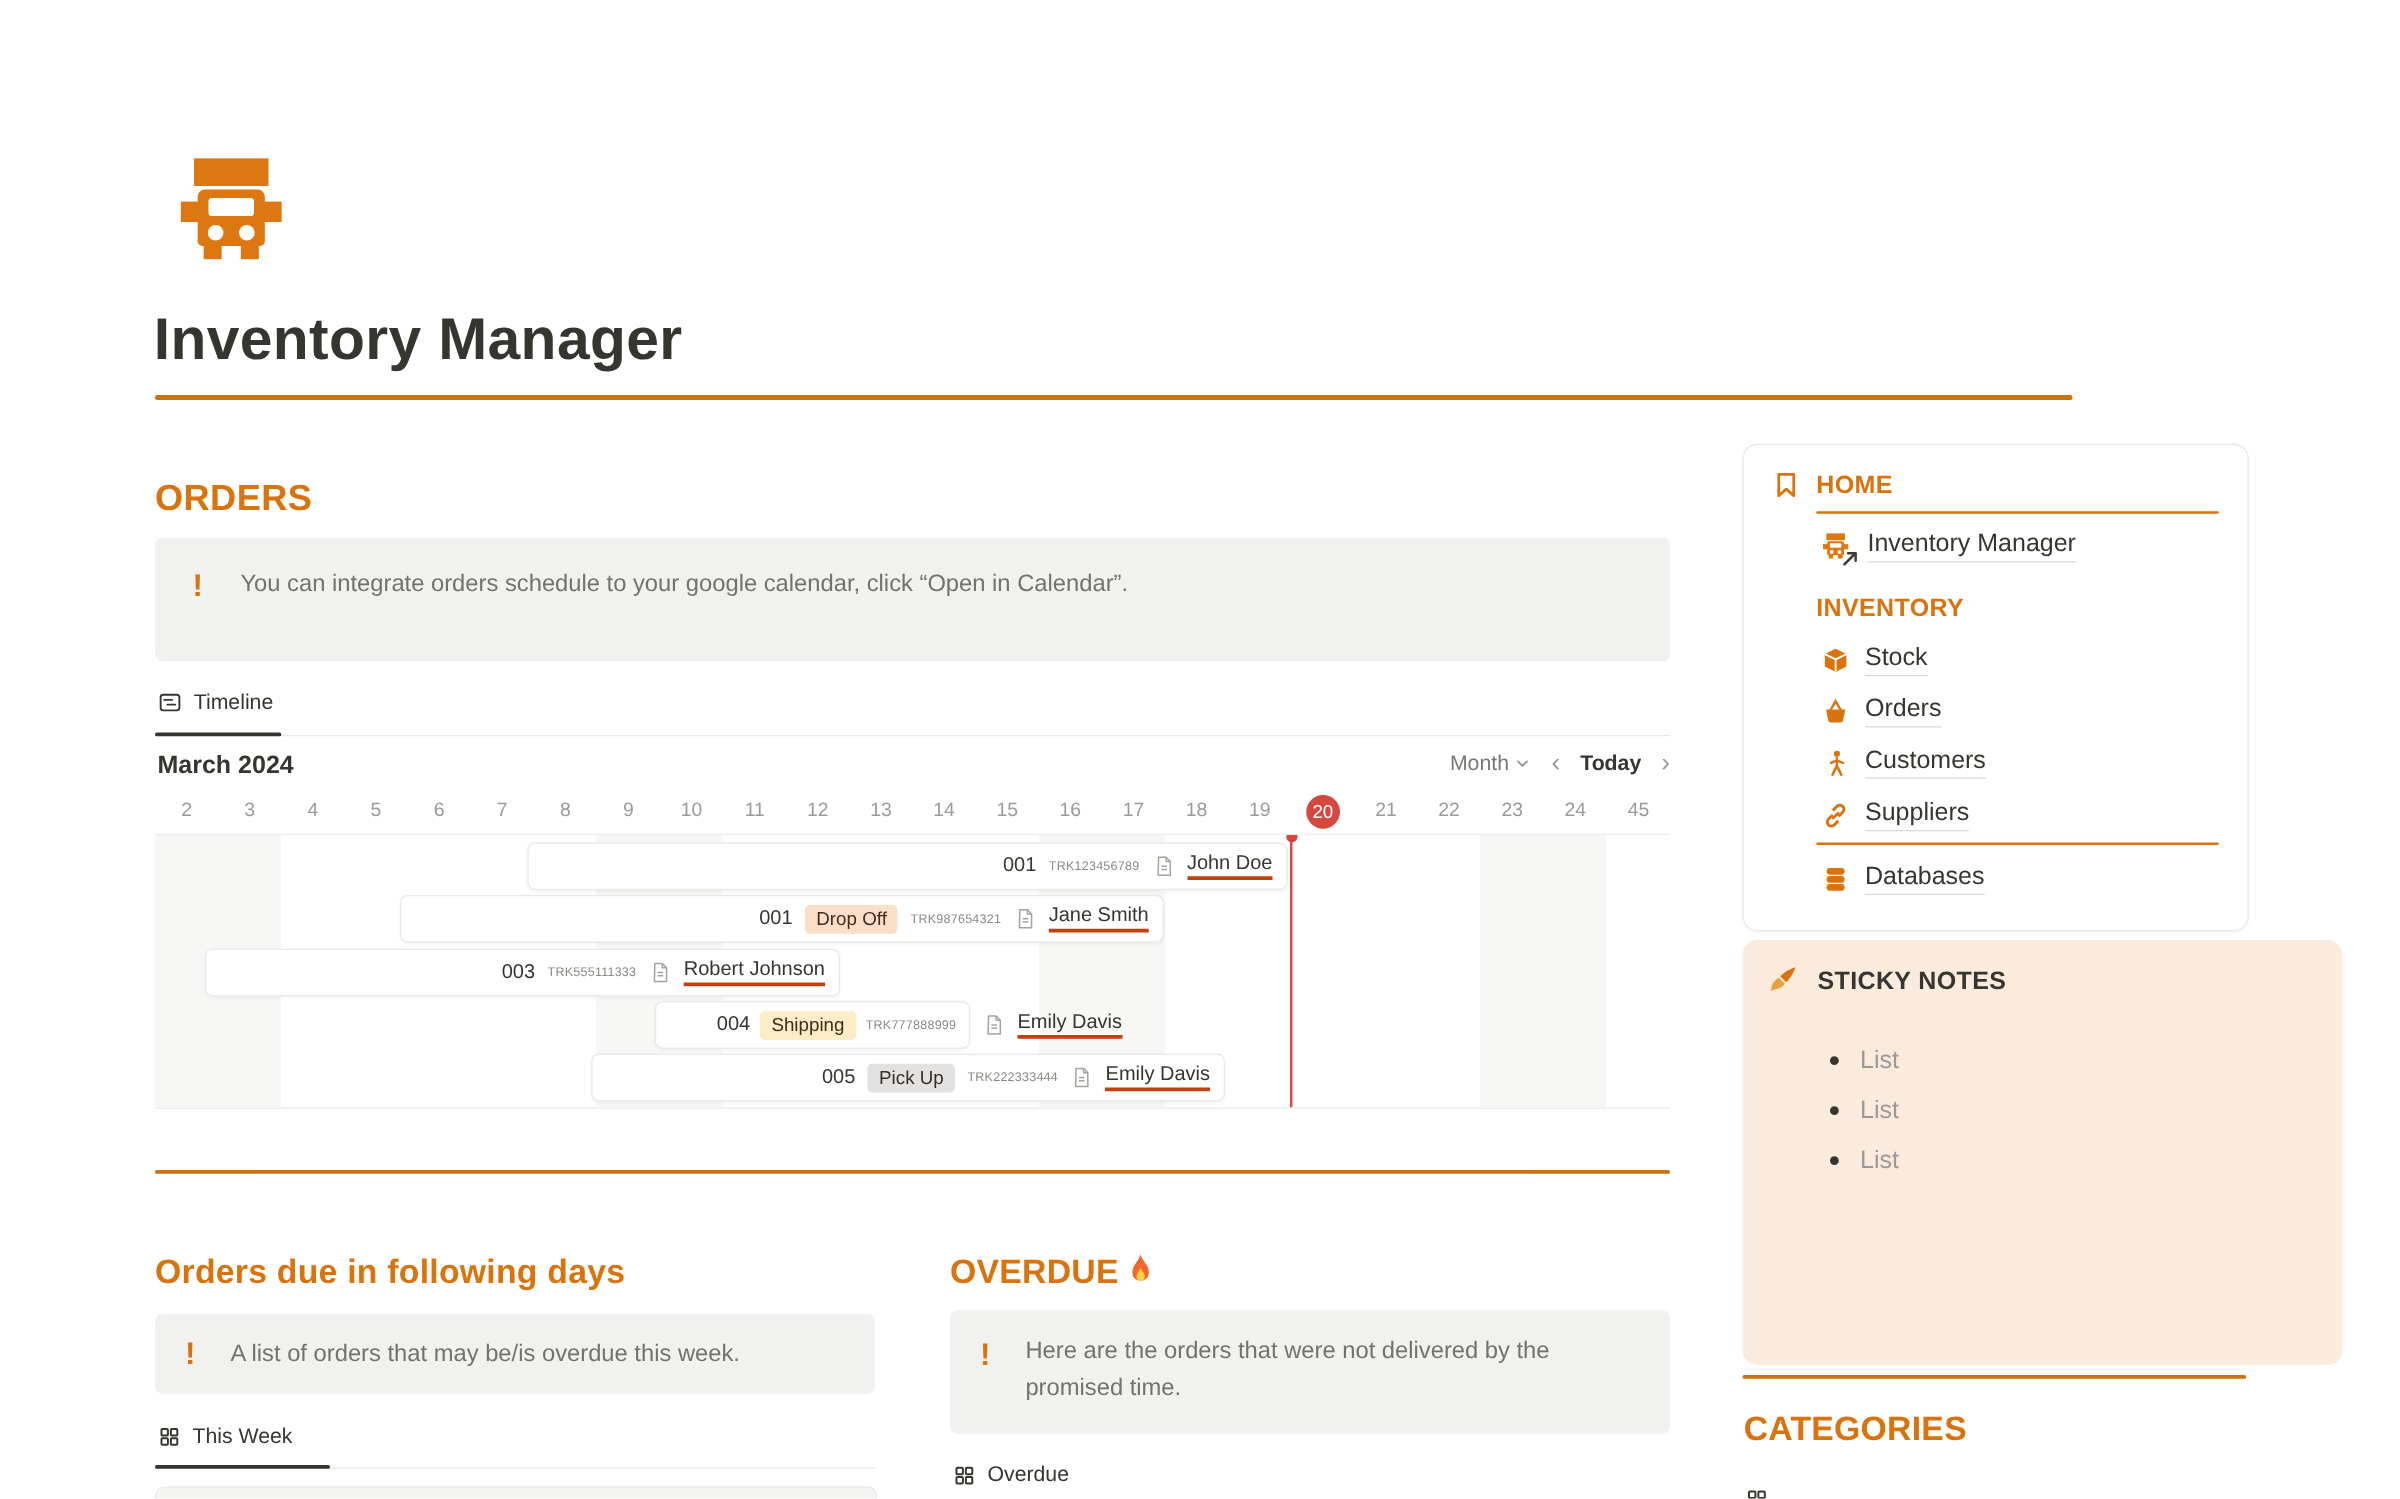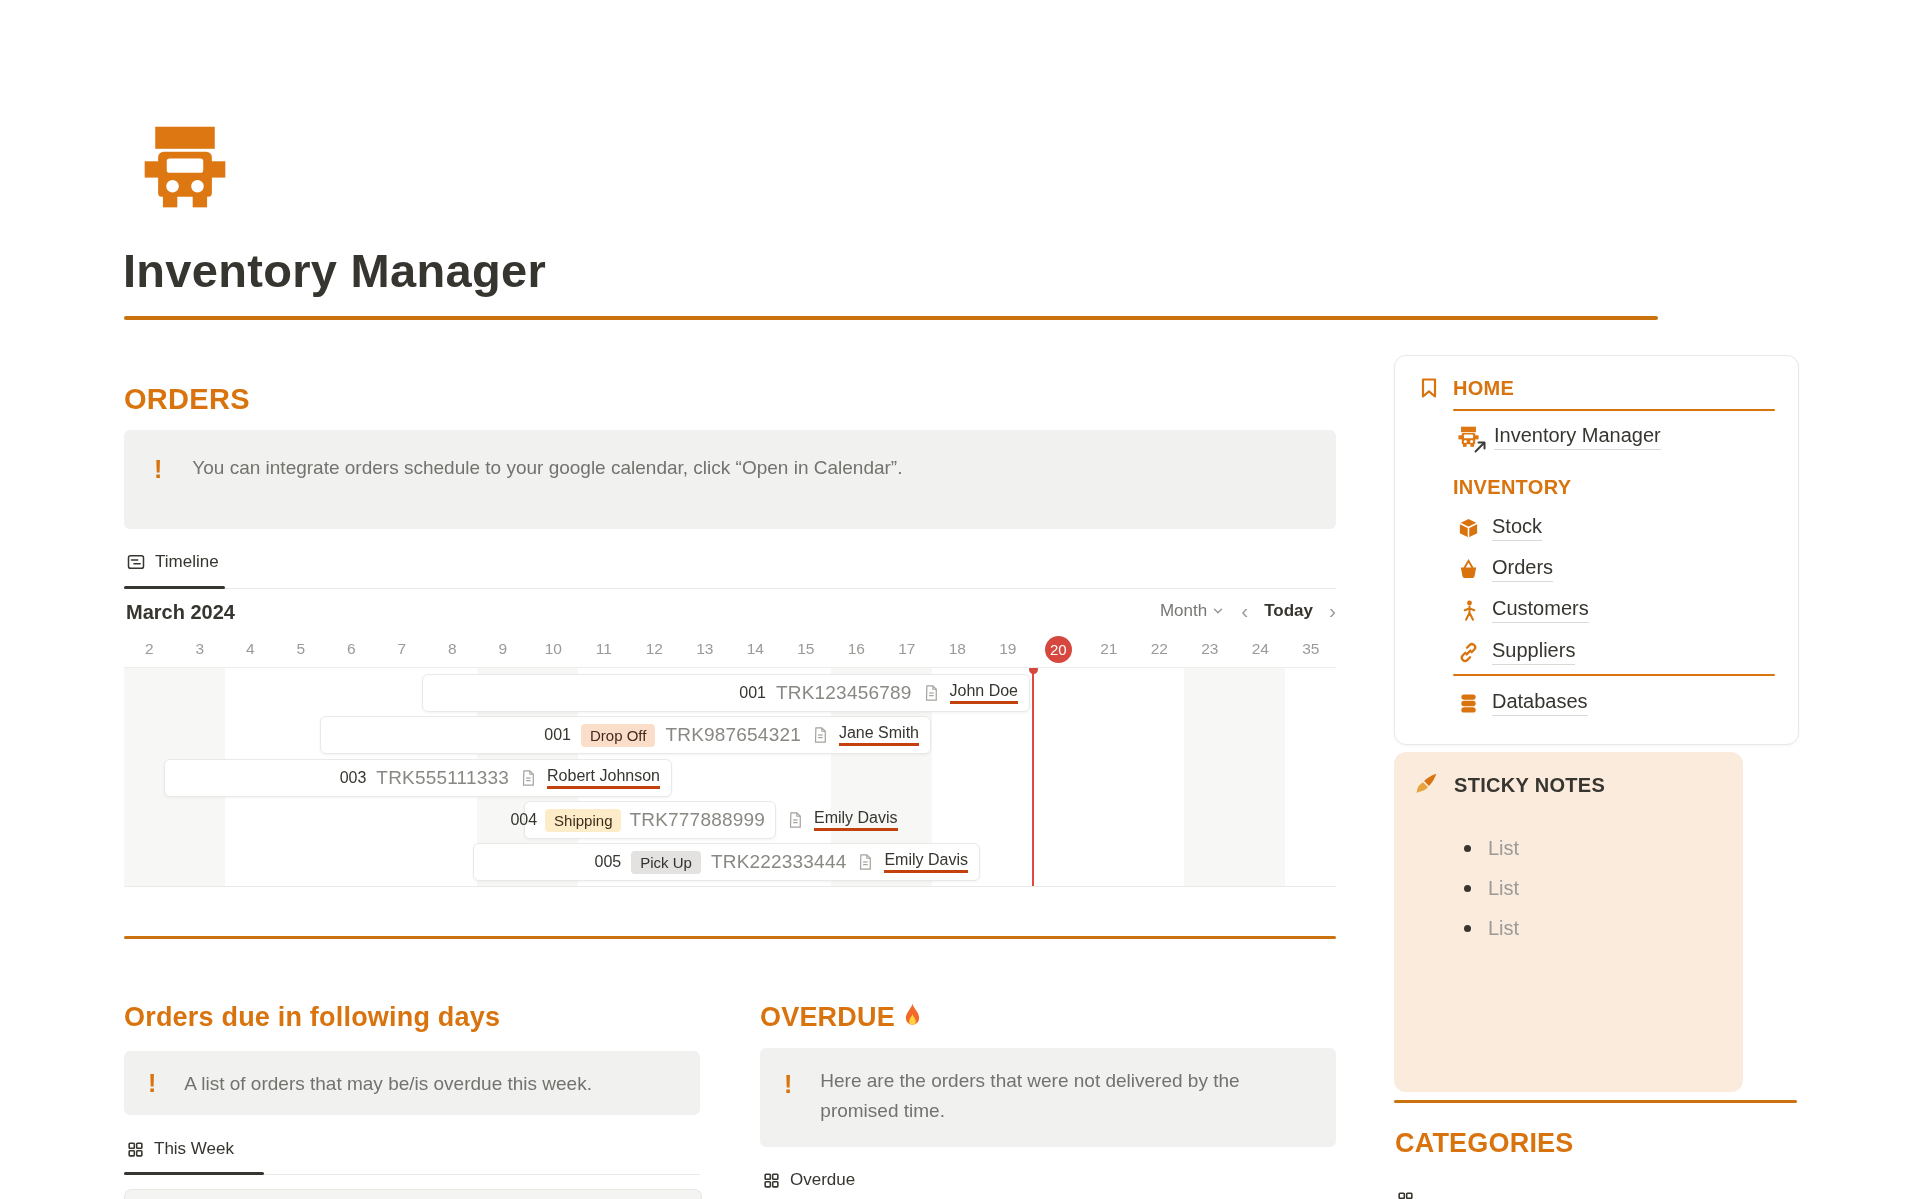--- a/index.html
+++ b/index.html
@@ -23,21 +23,21 @@
   .today-badge{display:inline-flex;width:27px;height:27px;border-radius:50%;background:#D6483F;color:#fff;
                align-items:center;justify-content:center;font-size:15px;font-weight:500;}
   .tl-body{border-top:1px solid #EDECE9;border-bottom:1px solid #E9E9E7;background:#fff;overflow:hidden;}
   .wk{position:absolute;top:0;bottom:0;background:#F7F7F5;}
   .redline{position:absolute;top:0;bottom:0;width:2px;background:#DB4B41;}
   .reddot{position:absolute;width:9px;height:9px;border-radius:50%;background:#D6483F;}
   .card{position:absolute;height:38px;background:#fff;border:1px solid #E9E9E7;border-radius:6px;
         box-shadow:0 1px 3px rgba(15,15,15,.05);display:flex;align-items:center;gap:10px;
         padding:0 11px;box-sizing:border-box;white-space:nowrap;justify-content:flex-end;}
   .oid{font-size:16px;color:#37352F;}
-  .trk{font-size:19px;color:#8A8883;letter-spacing:.2px;}
+  .trk{font-size:10px;color:#8A8883;letter-spacing:.2px;}
   .oname{font-size:16px;color:#37352F;border-bottom:3px solid #c2410c;padding-bottom:1px;}
   .badge{border-radius:4px;padding:3px 9px;font-size:15px;color:#442A1E;}
   .badge-peach{background:#FADEC9;}
   .badge-yellow{background:#FDECC8;color:#402C1B;}
   .badge-gray{background:#E3E2E0;color:#32302C;}
   .overflow-tail{position:absolute;height:38px;display:flex;align-items:center;gap:10px;white-space:nowrap;}
   .nav-card{background:#fff;border:1px solid #E8E8E6;border-radius:12px;box-shadow:0 1px 3px rgba(15,15,15,.04);}
   .sticky-card{background:#FAEBDD;border-radius:12px;}
   .side-link{font-size:20px;color:#37352F;border-bottom:1px solid #DBD9D4;padding-bottom:2px;}
   .side-hr{position:absolute;height:2px;background:#D9730D;border-radius:1px;}
@@ -127,21 +127,21 @@
     <span class="day">17</span>
     <span class="day">18</span>
     <span class="day">19</span>
     <span class="day">
         <span class="today-badge">20</span>
       </span>
     <span class="day">21</span>
     <span class="day">22</span>
     <span class="day">23</span>
     <span class="day">24</span>
-    <span class="day">35</span>
+    <span class="day">45</span>
   </div>
 
   <div class="abs tl-body" style="left:124px;top:667px;width:1212px;height:218px;">
     <div class="wk" style="left:0;width:101px;"></div>
     <div class="wk" style="left:353px;width:101px;"></div>
     <div class="wk" style="left:707px;width:101px;"></div>
     <div class="wk" style="left:1060px;width:101px;"></div>
     <div class="redline" style="left:908px;"></div>
     <div class="reddot" style="left:904.5px;top:-3px;"></div>
 
@@ -344,21 +344,21 @@
         <svg width="23" height="23" viewBox="0 0 24 24" fill="#D9730D">
           <rect x="4.5" y="2.5" width="15" height="5.6" rx="2.8"></rect>
           <rect x="4.5" y="9.2" width="15" height="5.6" rx="2.8"></rect>
           <rect x="4.5" y="15.9" width="15" height="5.6" rx="2.8"></rect>
         </svg>
       </span>
       <span class="side-link">Databases</span>
     </div>
   </div>
 
-  <div class="abs sticky-card" style="left:1394px;top:752px;width:349px;height:340px;">
+  <div class="abs sticky-card" style="left:1394px;top:752px;width:480px;height:340px;">
     <div class="side-row" style="left:16px;top:18px;gap:14px;">
       <span>
         <svg width="30" height="30" viewBox="0 0 24 24">
           <path fill="#D9730D" d="M21 3c-2.6.6-7 3.1-9.7 5.8l3.9 3.9C17.9 10 20.4 5.6 21 3z"></path>
           <path fill="#E8A33D" d="M10.4 9.7l3.9 3.9c-.8 1.5-2.4 2.4-4 3-1.8.6-3.6.6-5 2 .4-1.6.3-3.3 1.1-4.9.7-1.6 2.5-3.2 4-4z"></path>
         </svg>
       </span>
       <span class="h-side" style="color:#37352F;">STICKY NOTES</span>
     </div>
     <div class="side-row" style="left:70px;top:85px;gap:17px;">

